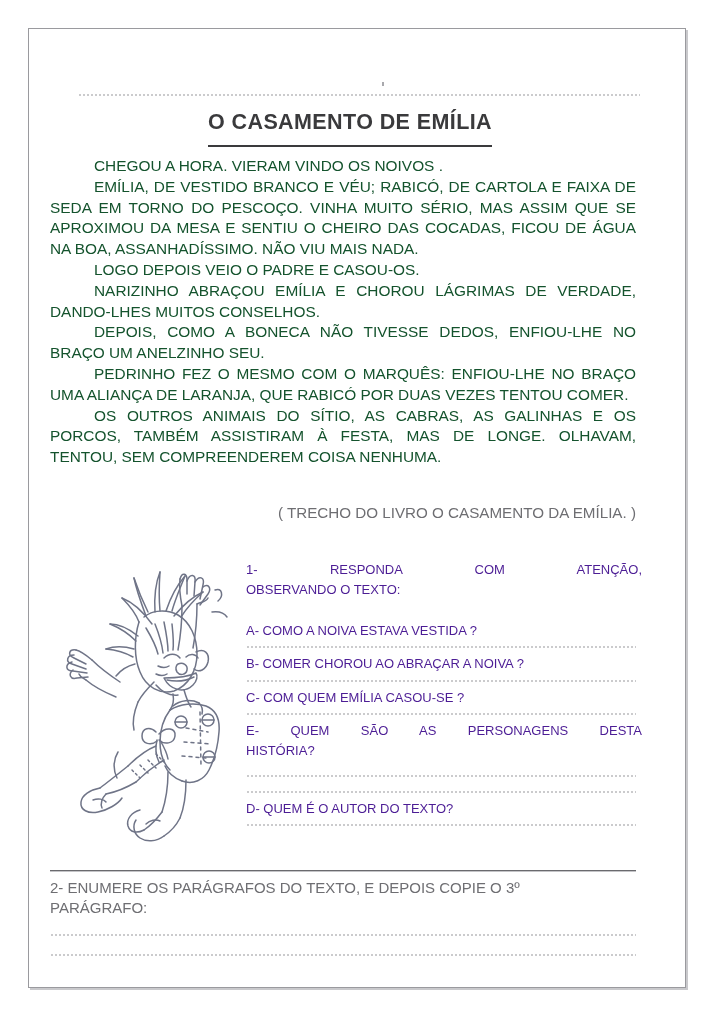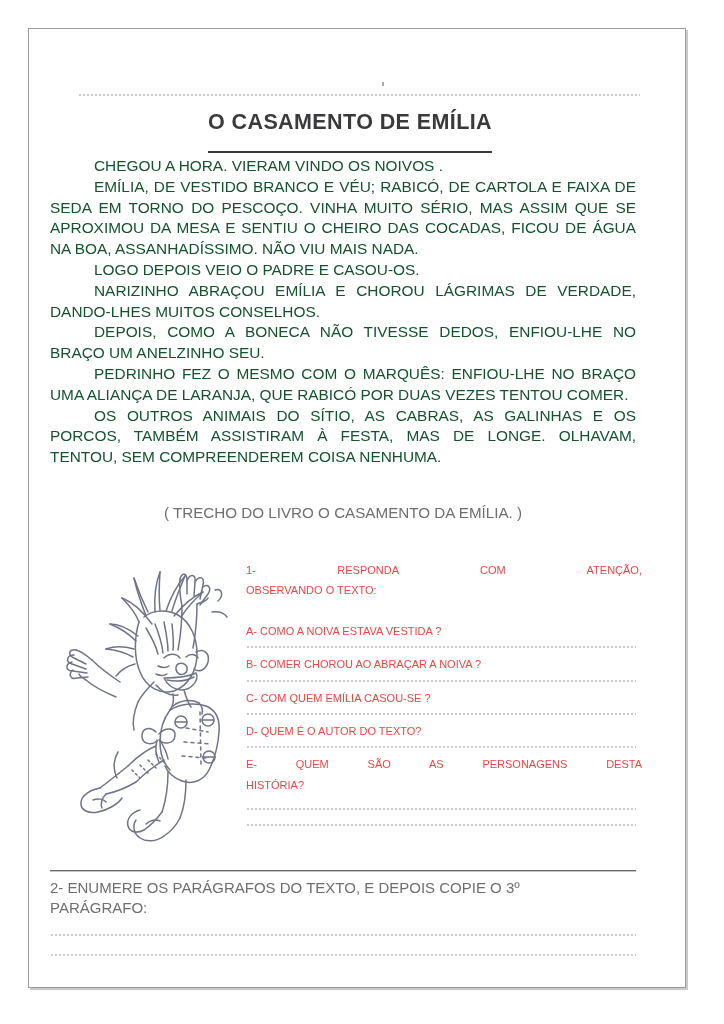--- a/index.html
+++ b/index.html
@@ -67,21 +67,21 @@
     top: 58px;
     width: 600px;
     text-align: center;
     font-size: 21.5px;
     font-weight: bold;
     color: #3a3a3c;
     letter-spacing: 0.4px;
   }
   .doc-title .tt {
     border-bottom: 2px solid #3a3a3c;
-    padding-bottom: 17px;
+    padding-bottom: 11px;
   }
 
   
   .story {
     position: absolute;
     left: 0;
     top: 104px;
     width: 586px;
     font-size: 15.4px;
     line-height: 20.8px;
@@ -95,21 +95,21 @@
   }
   .story p.no-just {
     text-align: left;
   }
 
   .citation {
     position: absolute;
     left: 0;
     top: 452px;
     width: 586px;
-    text-align: center;
+    text-align: right;
     font-size: 15.2px;
     color: #6e6e72;
   }
 
   
   .illustration {
     position: absolute;
     left: 10px;
     top: 502px;
     width: 180px;
@@ -120,23 +120,23 @@
     width: 180px;
     height: 290px;
   }
 
   
   .questions {
     position: absolute;
     left: 196px;
     top: 508px;
     width: 396px;
-    font-size: 11px;
+    font-size: 13px;
     line-height: 20.4px;
-    color: #ef4444;
+    color: #4c1d95;
   }
   .q-heading {
     text-align: justify;
     text-justify: inter-word;
     margin: 0 0 20px 0;
   }
   .q-heading > span { display: block; }
   .q-heading .ln1 {
     text-align: justify;
     text-align-last: justify;
@@ -362,35 +362,35 @@
         <div class="q-text">B-  COMER CHOROU AO ABRAÇAR A NOIVA ?</div>
         <div class="dotted-rule ans-line"></div>
       </div>
 
       <div class="q-item">
         <div class="q-text">C- COM QUEM EMÍLIA CASOU-SE ?</div>
         <div class="dotted-rule ans-line"></div>
       </div>
 
       <div class="q-item">
-        <div class="q-text">D- QUEM É O AUTOR DO TEXTO?</div>
-        <div class="dotted-rule ans-line"></div>
-      </div>
-
-      <div class="q-item">
         <div class="q-text just">
           <span class="jl">E- QUEM  SÃO  AS  PERSONAGENS  DESTA</span>
           <span>HISTÓRIA?</span>
         </div>
         <div class="q-gap-sm"></div>
         <div class="dotted-rule ans-line"></div>
         <div class="q-gap-sm"></div>
         <div class="dotted-rule ans-line"></div>
       </div>
 
+      <div class="q-item">
+        <div class="q-text">D- QUEM É O AUTOR DO TEXTO?</div>
+        <div class="dotted-rule ans-line"></div>
+      </div>
+
     </div>
 
     <div class="solid-rule"></div>
 
     <div class="q2">
       <div>2- ENUMERE OS PARÁGRAFOS DO TEXTO, E DEPOIS COPIE O  3º</div>
       <div>PARÁGRAFO:</div>
     </div>
 
     <div class="q2-lines">

